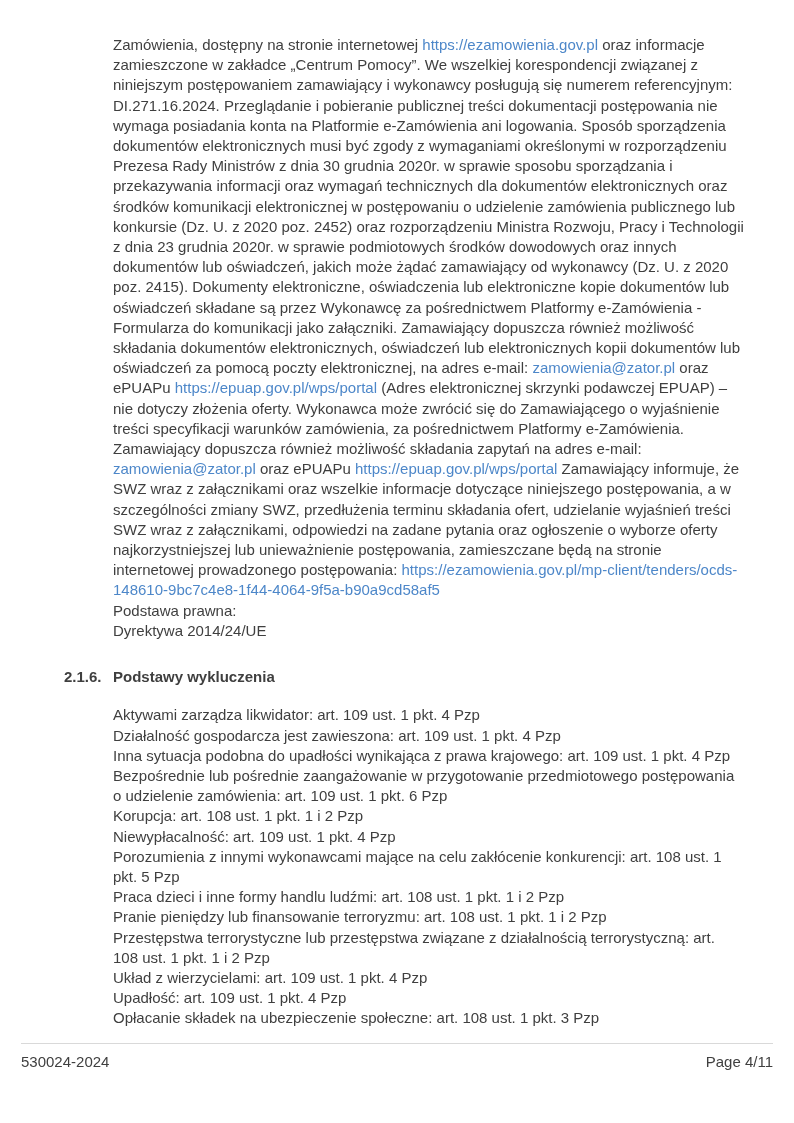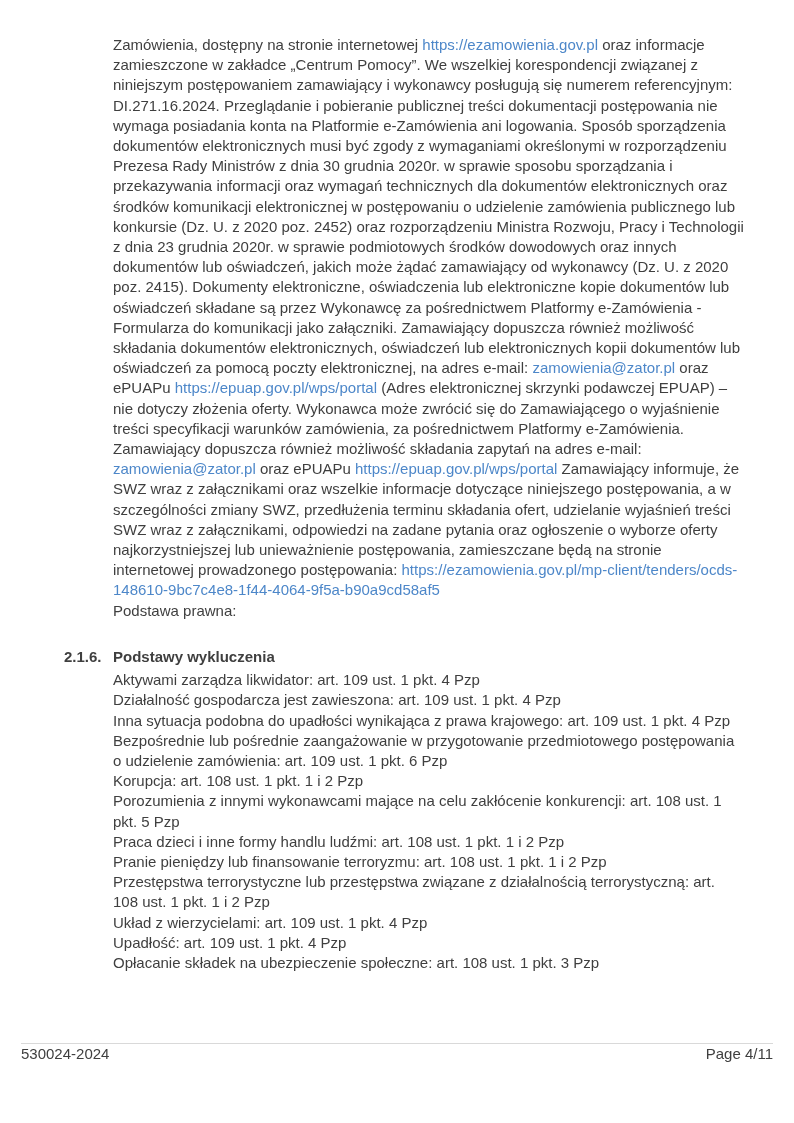--- a/index.html
+++ b/index.html
@@ -39,55 +39,57 @@
   .line{white-space:nowrap;}
   .section-heading{
     position:relative;
     margin-top:26px;
     font-weight:700;
   }
   .section-number{
     position:absolute;
     left:-49px;top:0;
   }
-  .exclusion-list{margin-top:3px;}
+  .exclusion-list{margin-top:18px;}
   .footer{
     position:absolute;
     top:1043px;left:21px;width:752px;
     border-top:1px solid var(--rule);
-    padding-top:1px;
+    padding-top:9px;
     display:flex;
     justify-content:space-between;
     font-size:15px;
     color:var(--text);
   }
 </style>
 </head>
 <body>
 
 <div class="page">
 
   <div class="content">
 
     <div class="paragraph">Zamówienia, dostępny na stronie internetowej <a class="doc-link" href="#">https://ezamowienia.gov.pl</a> oraz informacje zamieszczone w zakładce „Centrum Pomocy”. We wszelkiej korespondencji związanej z niniejszym postępowaniem zamawiający i wykonawcy posługują się numerem referencyjnym: DI.271.16.2024. Przeglądanie i pobieranie publicznej treści dokumentacji postępowania nie wymaga posiadania konta na Platformie e-Zamówienia ani logowania. Sposób sporządzenia dokumentów elektronicznych musi być zgody z wymaganiami określonymi w rozporządzeniu Prezesa Rady Ministrów z dnia 30 grudnia 2020r. w sprawie sposobu sporządzania i przekazywania informacji oraz wymagań technicznych dla dokumentów elektronicznych oraz środków komunikacji elektronicznej w postępowaniu o udzielenie zamówienia publicznego lub konkursie (Dz. U. z 2020 poz. 2452) oraz rozporządzeniu Ministra Rozwoju, Pracy i Technologii z dnia 23 grudnia 2020r. w sprawie podmiotowych środków dowodowych oraz innych dokumentów lub oświadczeń, jakich może żądać zamawiający od wykonawcy (Dz. U. z 2020 poz. 2415). Dokumenty elektroniczne, oświadczenia lub elektroniczne kopie dokumentów lub oświadczeń składane są przez Wykonawcę za pośrednictwem Platformy e-Zamówienia - Formularza do komunikacji jako załączniki. Zamawiający dopuszcza również możliwość składania dokumentów elektronicznych, oświadczeń lub elektronicznych kopii dokumentów lub oświadczeń za pomocą poczty elektronicznej, na adres e-mail: <a class="doc-link" href="#">zamowienia@zator.pl</a> oraz ePUAPu <a class="doc-link" href="#">https://epuap.gov.pl/wps/portal</a> (Adres elektronicznej skrzynki podawczej EPUAP) – nie dotyczy złożenia oferty. Wykonawca może zwrócić się do Zamawiającego o wyjaśnienie treści specyfikacji warunków zamówienia, za pośrednictwem Platformy e-Zamówienia. Zamawiający dopuszcza również możliwość składania zapytań na adres e-mail: <a class="doc-link" href="#">zamowienia@zator.pl</a> oraz ePUAPu <a class="doc-link" href="#">https://epuap.gov.pl/wps/portal</a> Zamawiający informuje, że SWZ wraz z załącznikami oraz wszelkie informacje dotyczące niniejszego postępowania, a w szczególności zmiany SWZ, przedłużenia terminu składania ofert, udzielanie wyjaśnień treści SWZ wraz z załącznikami, odpowiedzi na zadane pytania oraz ogłoszenie o wyborze oferty najkorzystniejszej lub unieważnienie postępowania, zamieszczane będą na stronie internetowej prowadzonego postępowania: <a class="doc-link" href="#">https://ezamowienia.gov.pl/mp-client/tenders/ocds-148610-9bc7c4e8-1f44-4064-9f5a-b90a9cd58af5</a></div>
 
     <div class="line">Podstawa prawna:</div>
 
+    <div class="line">Dyrektywa 2014/24/UE</div>
 
     <div class="section-heading">
       <span class="section-number">2.1.6.</span>
       <span class="section-title">Podstawy wykluczenia</span>
     </div>
 
     <div class="exclusion-list">
         <div class="list-line">Aktywami zarządza likwidator: art. 109 ust. 1 pkt. 4 Pzp</div>
         <div class="list-line">Działalność gospodarcza jest zawieszona: art. 109 ust. 1 pkt. 4 Pzp</div>
         <div class="list-line">Inna sytuacja podobna do upadłości wynikająca z prawa krajowego: art. 109 ust. 1 pkt. 4 Pzp</div>
         <div class="list-line">Bezpośrednie lub pośrednie zaangażowanie w przygotowanie przedmiotowego postępowania o udzielenie zamówienia: art. 109 ust. 1 pkt. 6 Pzp</div>
         <div class="list-line">Korupcja: art. 108 ust. 1 pkt. 1 i 2 Pzp</div>
+        <div class="list-line">Niewypłacalność: art. 109 ust. 1 pkt. 4 Pzp</div>
         <div class="list-line">Porozumienia z innymi wykonawcami mające na celu zakłócenie konkurencji: art. 108 ust. 1 pkt. 5 Pzp</div>
         <div class="list-line">Praca dzieci i inne formy handlu ludźmi: art. 108 ust. 1 pkt. 1 i 2 Pzp</div>
         <div class="list-line">Pranie pieniędzy lub finansowanie terroryzmu: art. 108 ust. 1 pkt. 1 i 2 Pzp</div>
         <div class="list-line">Przestępstwa terrorystyczne lub przestępstwa związane z działalnością terrorystyczną: art. 108 ust. 1 pkt. 1 i 2 Pzp</div>
         <div class="list-line">Układ z wierzycielami: art. 109 ust. 1 pkt. 4 Pzp</div>
         <div class="list-line">Upadłość: art. 109 ust. 1 pkt. 4 Pzp</div>
         <div class="list-line">Opłacanie składek na ubezpieczenie społeczne: art. 108 ust. 1 pkt. 3 Pzp</div>
       </div>
 
   </div>

